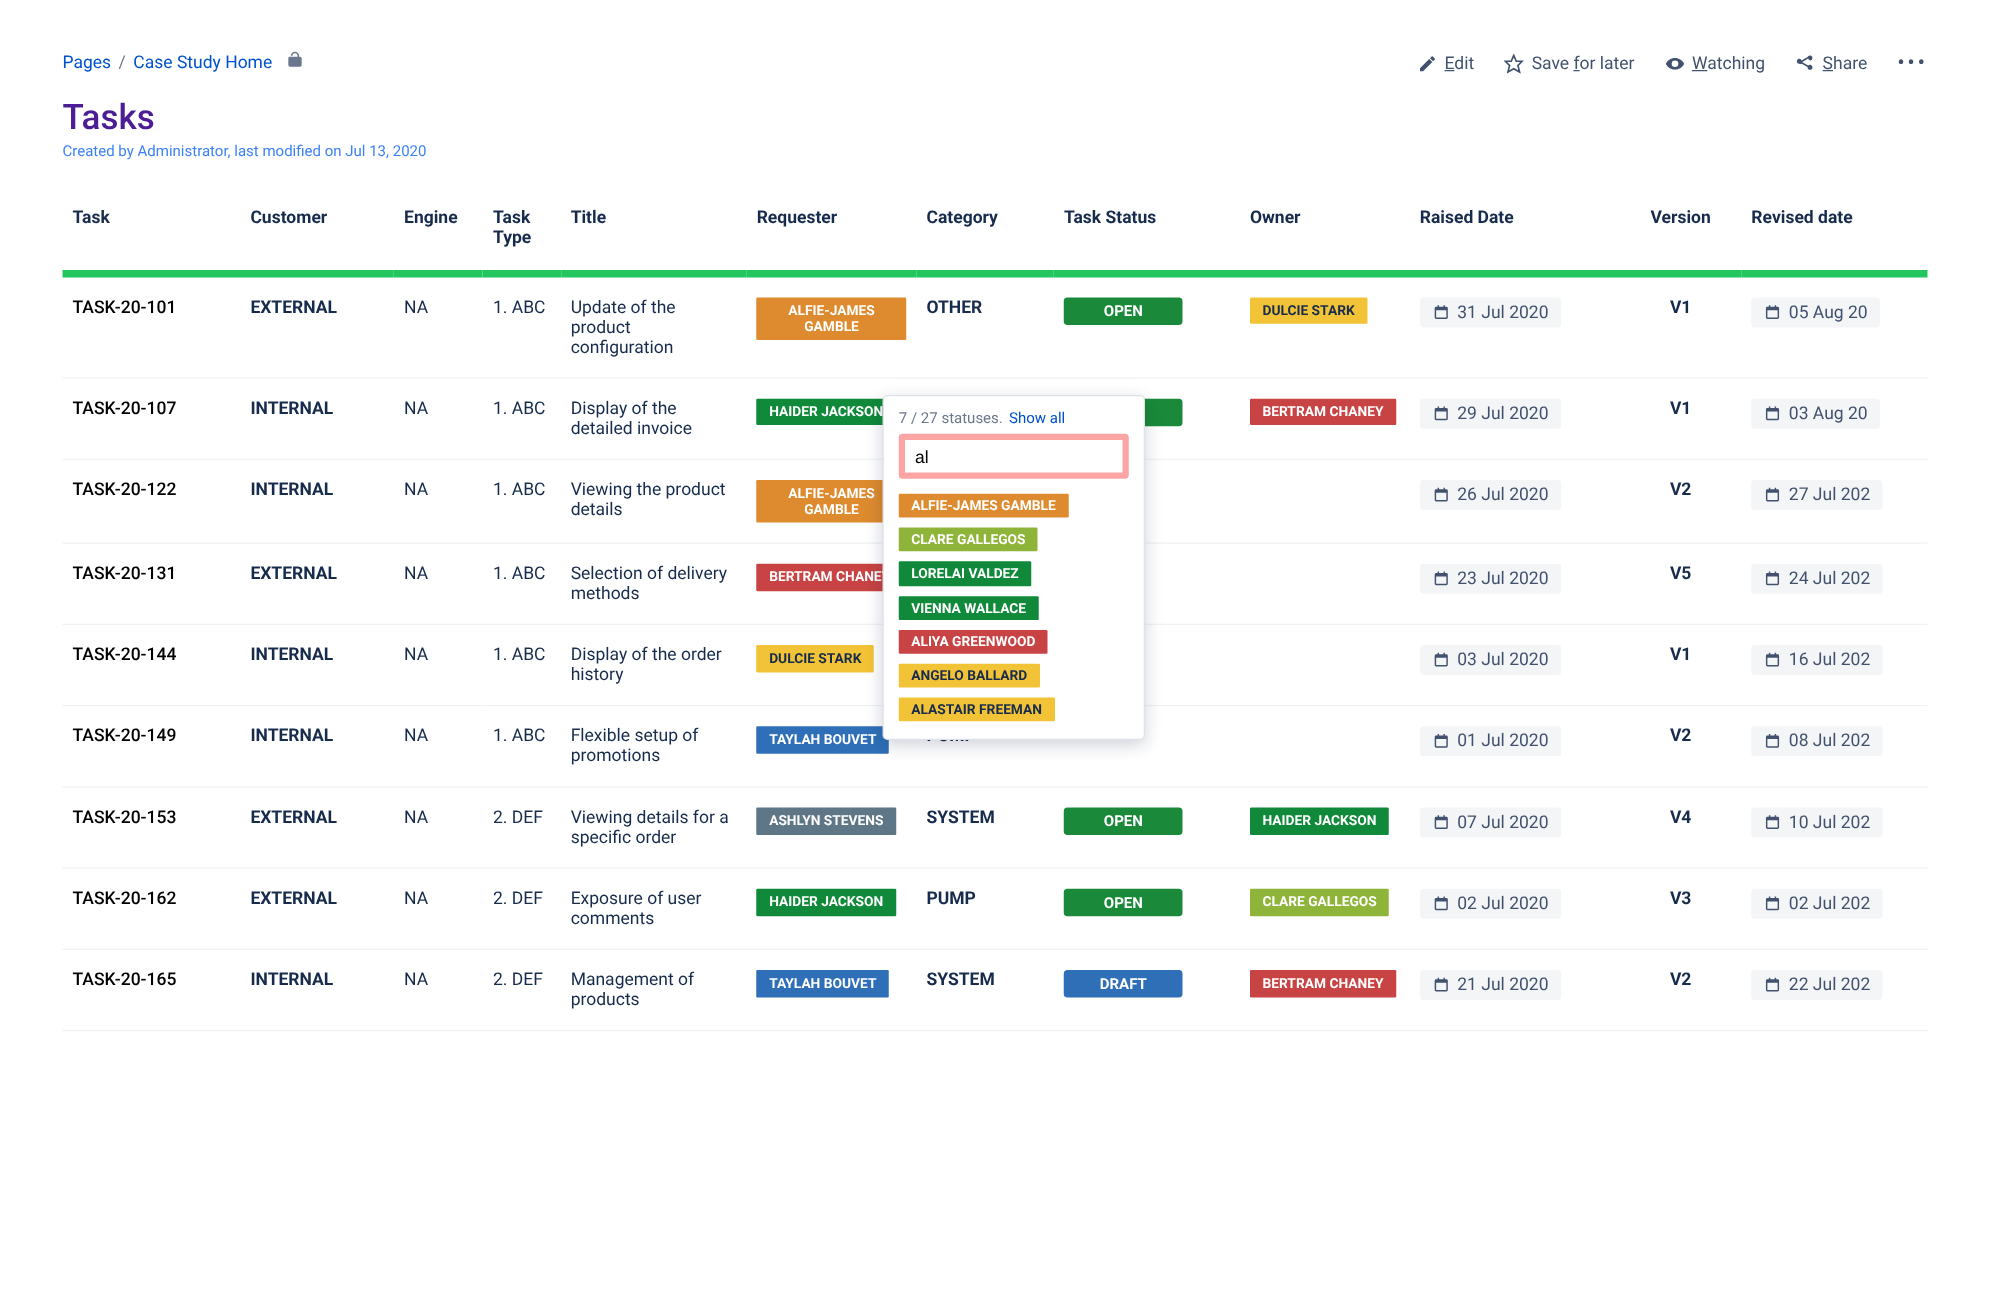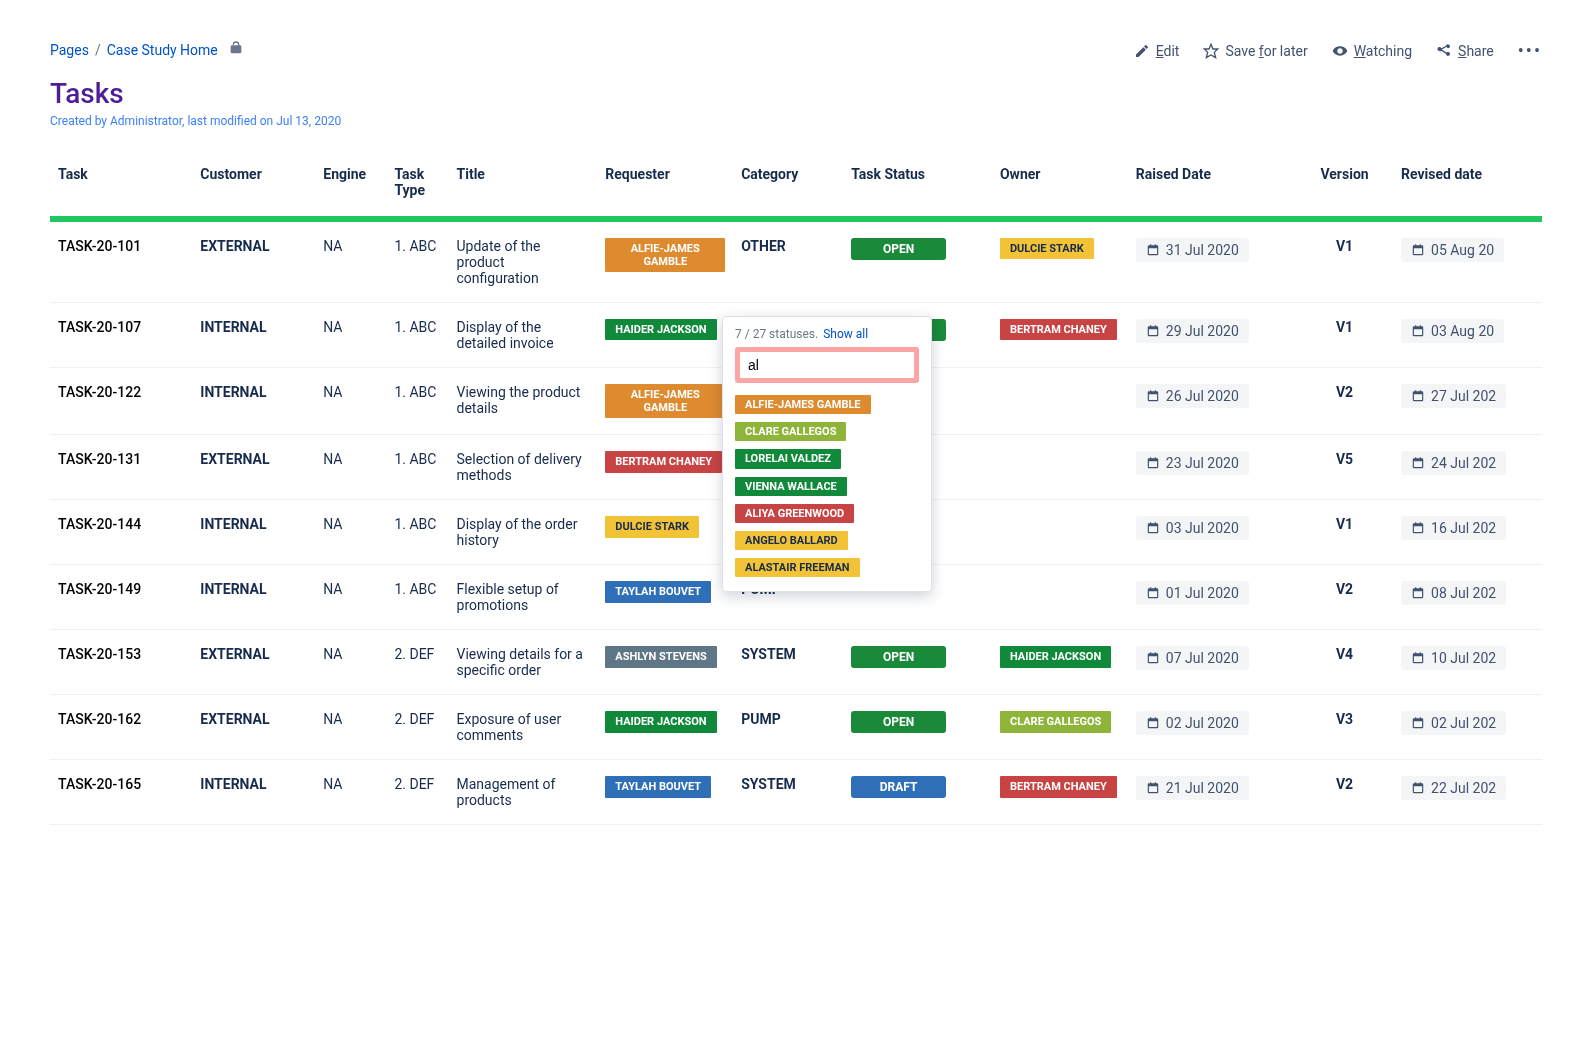--- a/index.html
+++ b/index.html
@@ -414,21 +414,21 @@
           <td><span class="date-pill">
               <svg viewBox="0 0 24 24" fill="currentColor">
                 <path d="M7 2v2H5a2 2 0 00-2 2v13a2 2 0 002 2h14a2 2 0 002-2V6a2 2 0 00-2-2h-2V2h-2v2H9V2H7zm-2 7h14v10H5V9z"></path>
               </svg>
               <span>22 Jul 202</span>
             </span></td>
         </tr>
       </tbody>
 </table>
 
-<div class="filter-pop" style="left:672px; top:160px;">
+<div class="filter-pop" style="left:656px; top:160px;">
   <div class="filter-head">
     <span>7 / 27 statuses.</span>
     <a href="#">Show all</a>
   </div>
   <input class="filter-input" type="text" value="al" style="">
   <div class="filter-list" id="filter-list">
         <span class="badge small c-orange" style="align-self: flex-start;">ALFIE-JAMES GAMBLE</span>
         <span class="badge small c-olive" style="align-self: flex-start;">CLARE GALLEGOS</span>
         <span class="badge small c-green" style="align-self: flex-start;">LORELAI VALDEZ</span>
         <span class="badge small c-green" style="align-self: flex-start;">VIENNA WALLACE</span>

